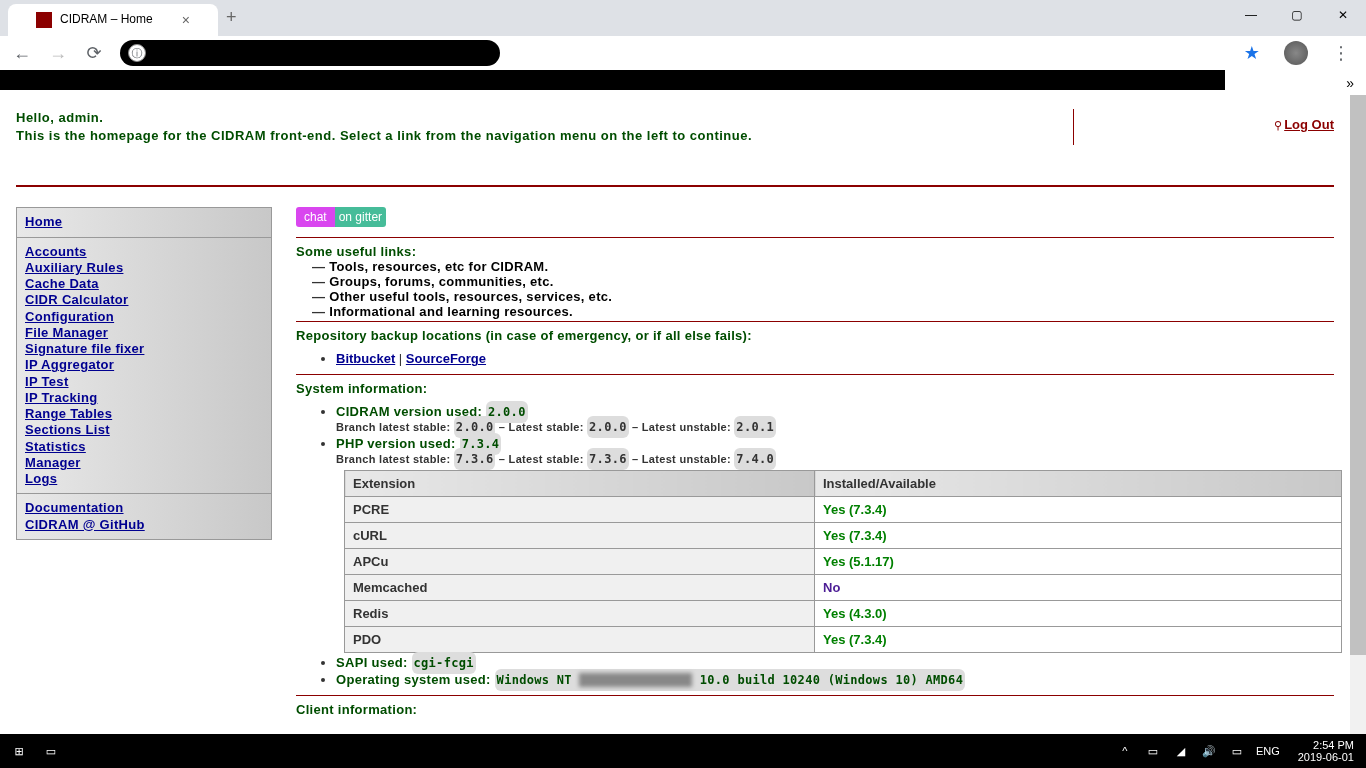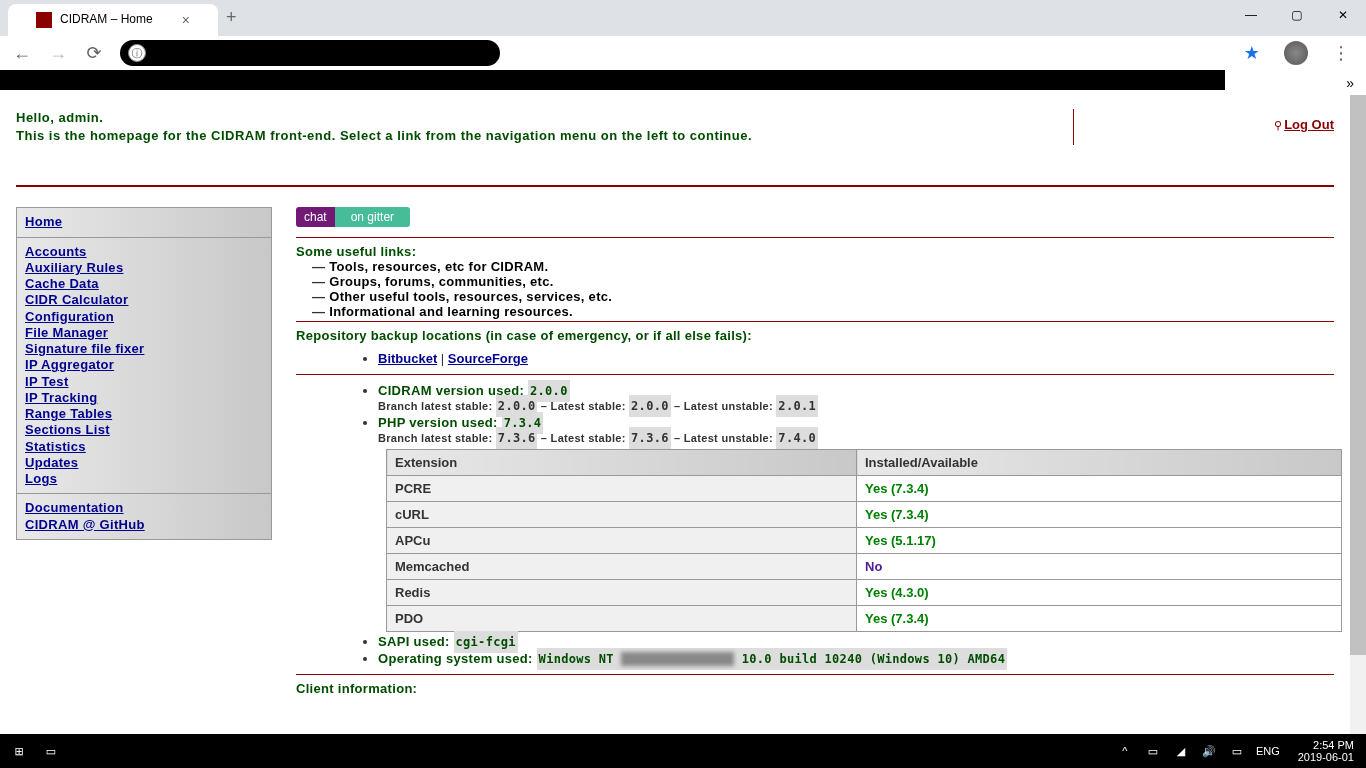--- a/index.html
+++ b/index.html
@@ -40,32 +40,32 @@
 .key-icon { color: #8b0000; font-size: 11px; margin-right: 2px; }
 
 .main-cols { display: flex; gap: 24px; }
 .sidebar { width: 256px; flex-shrink: 0; }
 .nav-group { background: linear-gradient(to right, #e8e8e8, #c8c8c8); border: 1px solid #999; border-bottom: none; padding: 6px 8px; }
 .nav-group:last-child { border-bottom: 1px solid #999; }
 .nav-group a { display: block; color: #000090; text-decoration: underline; font-weight: bold; font-size: 13px; line-height: 1.25; letter-spacing: 0.3px; }
 
 .main-content { flex: 1; }
 .chat-badge { display: inline-flex; margin-bottom: 8px; }
-.chat-left { background: #701a75; color: #fff; padding: 3px 8px; font-size: 12px; border-radius: 3px 0 0 3px; }
-.chat-right { background: #46bc99; color: #fff; padding: 3px 16px; font-size: 12px; border-radius: 0 3px 3px 0; }
+.chat-left { background: #d946ef; color: #fff; padding: 3px 8px; font-size: 12px; border-radius: 3px 0 0 3px; }
+.chat-right { background: #46bc99; color: #fff; padding: 3px 4px; font-size: 12px; border-radius: 0 3px 3px 0; }
 
 .section-hr { border: none; border-top: 1px solid #8b0000; margin: 2px 0 6px; }
 .section-title { color: #004d00; font-weight: bold; font-size: 13px; letter-spacing: 0.3px; }
 .bullet-list { list-style: none; padding-left: 16px; }
 .bullet-list li { color: #000000; font-weight: bold; font-size: 13px; letter-spacing: 0.3px; }
 .bullet-list li::before { content: "— "; color: #333; }
 ul.disc { list-style: disc; padding-left: 40px; margin: 8px 0; }
-ul.disc li { color: #333; font-size: 13px; margin-bottom: 2px; margin-left: 42px; }
+ul.disc li { color: #333; font-size: 13px; margin-bottom: 2px; }
 .link { color: #000090; text-decoration: underline; font-weight: bold; }
-.code { font-family: monospace; background: #ddd; padding: 4px 2px; font-size: 12px; }
+.code { font-family: monospace; background: #ddd; padding: 4px 2px; font-size: 12px; border-radius: 6px; }
 
 .info-line { color: #004d00; font-weight: bold; font-size: 13px; letter-spacing: 0.3px; }
 .sub-line { font-size: 11px; color: #333; font-weight: bold; letter-spacing: 0.3px; }
 
 .ext-table { width: 100%; border-collapse: collapse; margin: 4px 0 2px 8px; }
 .ext-table th, .ext-table td { border: 1px solid #999; padding: 5px 8px; text-align: left; font-size: 13px; }
 .ext-table th { background: linear-gradient(to right, #e8e8e8, #c8c8c8); color: #333; font-weight: bold; }
 .ext-table td:first-child { background: #f0f0f0; color: #333; font-weight: bold; }
 .ext-table .yes { color: #008000; font-weight: bold; }
 .ext-table .no { color: #4c1d95; font-weight: bold; }
@@ -140,21 +140,21 @@
           <a href="#">CIDR Calculator</a>
           <a href="#">Configuration</a>
           <a href="#">File Manager</a>
           <a href="#">Signature file fixer</a>
           <a href="#">IP Aggregator</a>
           <a href="#">IP Test</a>
           <a href="#">IP Tracking</a>
           <a href="#">Range Tables</a>
           <a href="#">Sections List</a>
           <a href="#">Statistics</a>
-          <a href="#">Updates</a>
+          <a href="#">Manager</a>
           <a href="#">Logs</a>
         </div>
         <div class="nav-group">
           <a href="#">Documentation</a>
           <a href="#">CIDRAM @ GitHub</a>
         </div>
       </div>
 
       <div class="main-content">
         <div class="chat-badge">
@@ -173,20 +173,21 @@
         <hr class="section-hr">
 
         <div class="section-title">Repository backup locations (in case of emergency, or if all else fails):</div>
         <ul class="disc">
           <li>
             <a href="#" class="link">Bitbucket</a><span> | </span><a href="#" class="link">SourceForge</a>
           </li>
         </ul>
         <hr class="section-hr">
 
+        <div class="section-title">System information:</div>
         <ul class="disc">
           <li>
             <span class="info-line"><span>CIDRAM version used: </span><span class="code">2.0.0</span></span><br>
             <span class="sub-line"><span>Branch latest stable: </span><span class="code">2.0.0</span><span> – Latest stable: </span><span class="code">2.0.0</span><span> – Latest unstable: </span><span class="code">2.0.1</span></span>
           </li>
           <li>
             <span class="info-line"><span>PHP version used: </span><span class="code">7.3.4</span></span><br>
             <span class="sub-line"><span>Branch latest stable: </span><span class="code">7.3.6</span><span> – Latest stable: </span><span class="code">7.3.6</span><span> – Latest unstable: </span><span class="code">7.4.0</span></span>
 
             <table class="ext-table">

